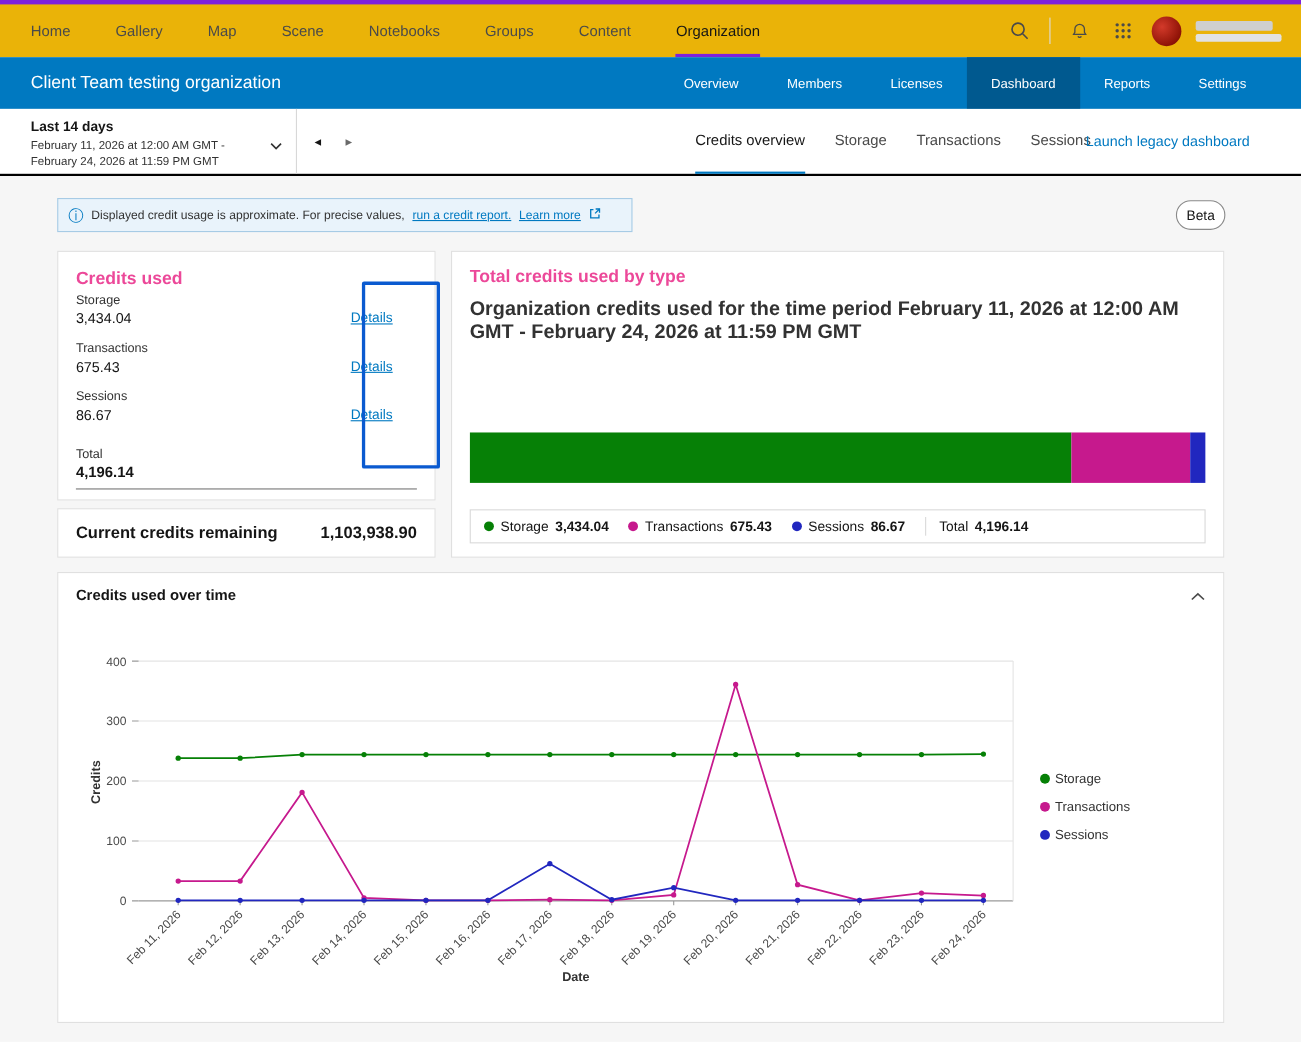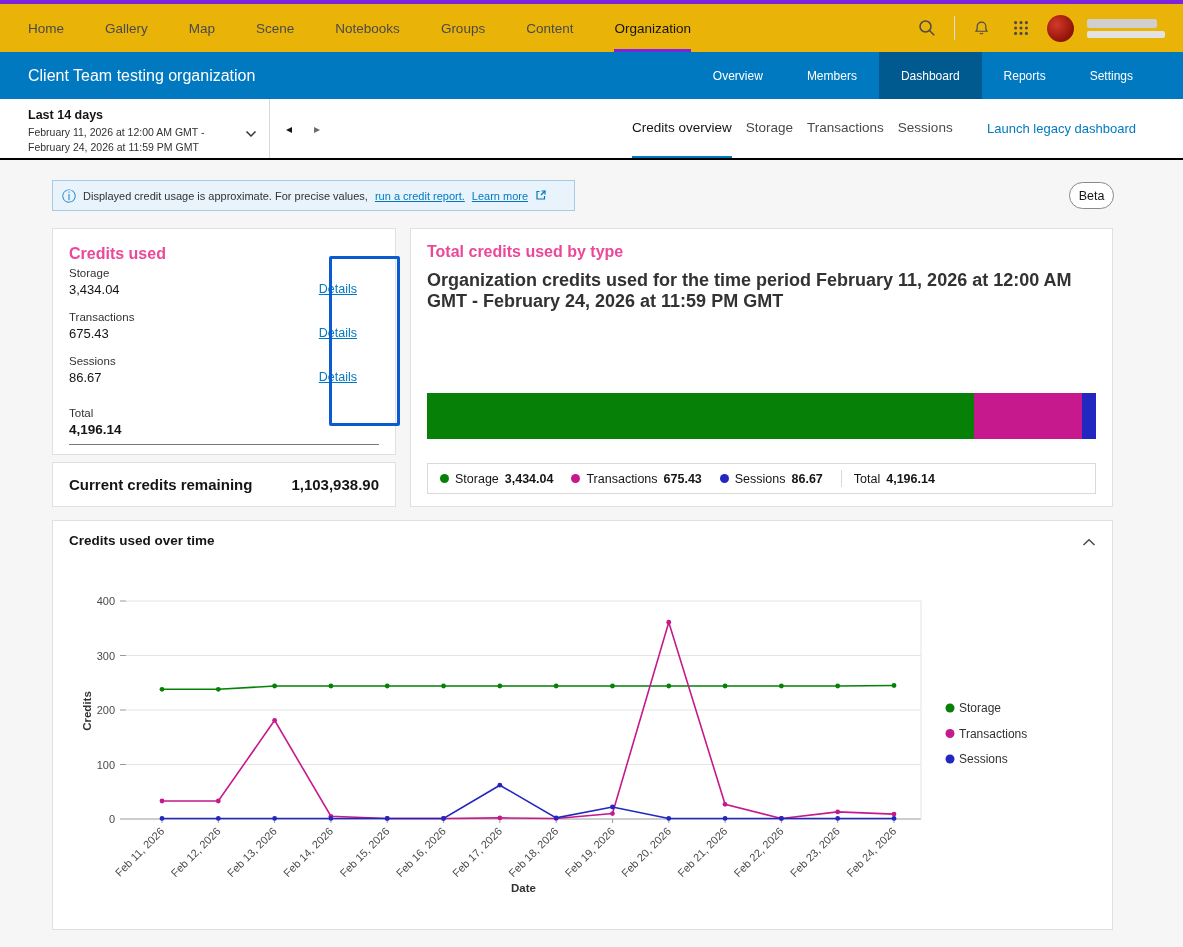--- a/index.html
+++ b/index.html
@@ -35,21 +35,21 @@
   .subheader { position:absolute; top:99px; left:0; right:0; height:61px; background:#fff;
                border-bottom:2px solid #000000; }
   .range { position:absolute; left:0; top:0; bottom:0; width:270px; border-right:1px solid #d8d8d8;
            padding:9px 0 0 28px; cursor:pointer; }
   .range-label { font-size:12.5px; font-weight:bold; color:#151515; margin-bottom:3px; }
   .range-dates { font-size:10.5px; color:#323232; line-height:1.4; width:205px; }
   .range-chevron { position:absolute; right:12px; top:25px; }
   .pager { position:absolute; left:282px; top:0; bottom:0; display:flex; align-items:center; gap:14px; }
   .pager button { border:none; background:none; font-size:12px; cursor:pointer; padding:4px; }
   .pager .prev { color:#151515; } .pager .next { color:#6a6a6a; }
-  .subtabs { position:absolute; left:632px; top:0; bottom:0; display:flex; gap:14px; }
+  .subtabs { position:absolute; left:632px; top:0; bottom:0; display:flex; gap:27px; }
   .subtab { display:flex; align-items:center; font-size:13.5px; color:#4a4a4a; text-decoration:none;
             border-bottom:2px solid transparent; cursor:pointer; }
   .subtab.active { color:#151515; border-bottom-color:var(--blue,#0079c1); }
   .legacy-link { position:absolute; right:47px; top:0; bottom:0; display:flex; align-items:center;
                  font-size:13px; color:var(--blue,#0079c1); text-decoration:none; cursor:pointer; }
 
   
   .banner { position:absolute; left:52px; top:180px; width:523px; height:31px; background:#e9f3fb;
             border:1px solid #a7cbe5; display:flex; align-items:center; padding:0 9px; gap:7px;
             font-size:11px; color:#323232; white-space:nowrap; }
@@ -147,20 +147,21 @@
         <div class="r2"></div>
       </div>
     </div>
   </nav>
 
   <header class="orgbar">
     <div class="org-title">Client Team testing organization</div>
     <div class="org-tabs">
       <a class="org-tab">Overview</a>
       <a class="org-tab">Members</a>
+      <a class="org-tab">Licenses</a>
       <a class="org-tab active">Dashboard</a>
       <a class="org-tab">Reports</a>
       <a class="org-tab">Settings</a>
     </div>
   </header>
 
   <div class="subheader">
     <div class="range">
       <div class="range-label">Last 14 days</div>
       <div class="range-dates">February 11, 2026 at 12:00 AM GMT - February 24, 2026 at 11:59 PM GMT</div>

